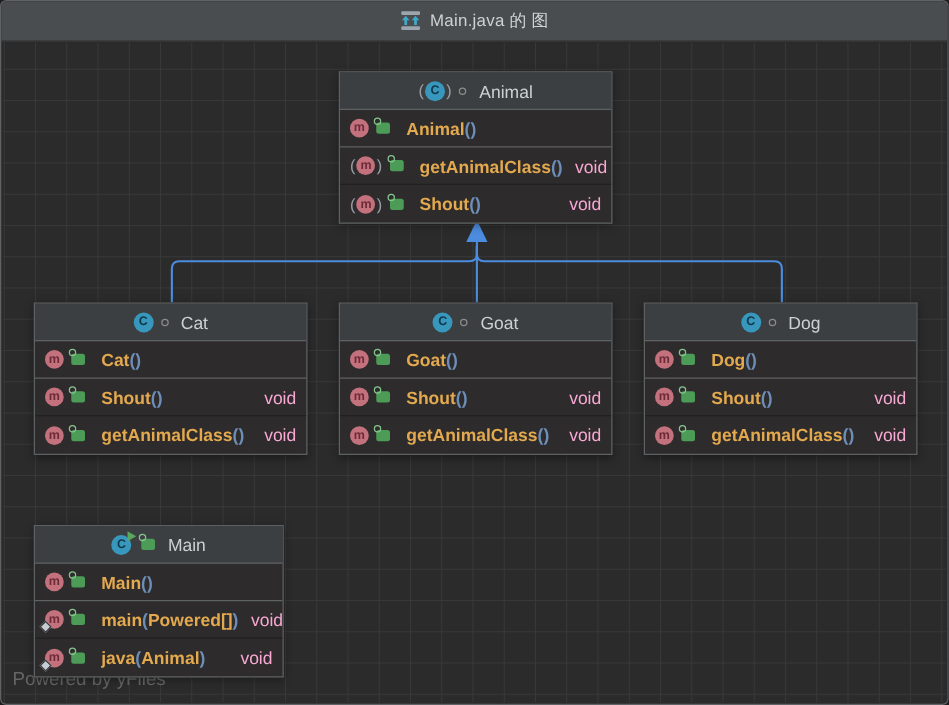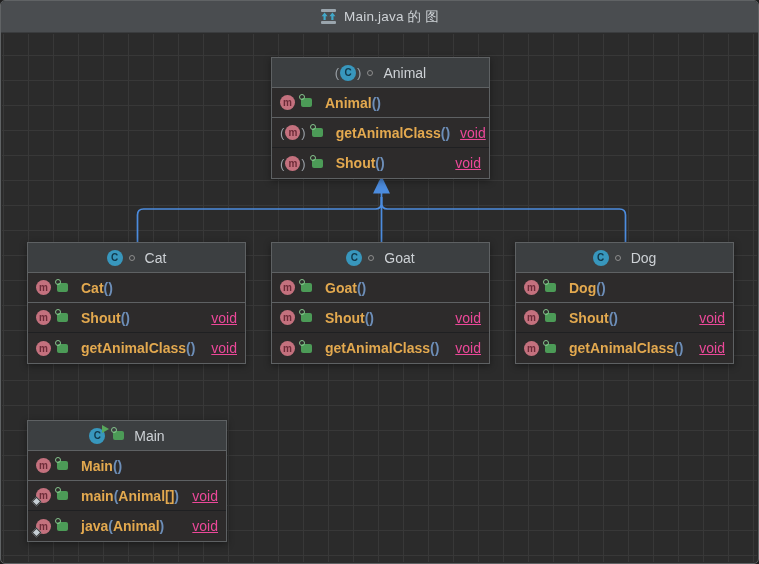--- a/index.html
+++ b/index.html
@@ -86,39 +86,40 @@
   .lock::before{
     content:""; position:absolute; left:-2px; top:-4px; width:4px; height:4px;
     border:1.5px solid #86C58E; border-radius:50%;
   }
   .hdr .lock{ margin-left:2px; }
 
   
   .sig{ margin-left:13px; white-space:nowrap;font-weight:bold; }
   .mname,.mparam{ color:#E3A94F; }
   .paren{ color:#6D8EB8; }
-  .ret{ margin-left:auto; color:#ec4899; padding-left:10px;text-decoration:underline; }
+  .ret{ margin-left:auto; color:#f9a8d4; padding-left:10px; }
 </style>
 </head>
 <body>
 
 <div class="window">
 
   <div class="titlebar">
     <svg width="17" height="17" viewBox="0 0 17 17">
       <rect x="1" y="1" width="15" height="3" rx="1" fill="#9AA5AD"></rect>
       <rect x="1" y="13" width="15" height="3" rx="1" fill="#9AA5AD"></rect>
       <path d="M4.6 4.6 L7.6 8.2 H5.7 V12 H3.5 V8.2 H1.6 Z" fill="#41A8C9"></path>
       <path d="M12.4 4.6 L15.4 8.2 H13.5 V12 H11.3 V8.2 H9.4 Z" fill="#41A8C9"></path>
     </svg>
     <span class="title">Main.java 的 图</span>
   </div>
 
   <div class="canvas">
 
+    <span class="watermark">Powered by yFiles</span>
 
     <svg class="edges">
       <g stroke="#4C8CDE" stroke-width="1.7" fill="none">
         <path d="M135.5 241 L135.5 214 Q135.5 208 141.5 208 L373.5 208 Q379.5 208 379.5 202 L379.5 196"></path>
         <path d="M623.5 241 L623.5 214 Q623.5 208 617.5 208 L385.5 208 Q379.5 208 379.5 202 L379.5 196"></path>
         <path d="M379.5 241 L379.5 192"></path>
       </g>
       <polygon points="379.5,175 371,192.5 388,192.5" fill="#4C8CDE"></polygon>
     </svg>
 
@@ -272,21 +273,21 @@
           </span>
         <span class="lock"></span>
         <span class="sig"><span class="mname">Main</span><span class="paren">(</span><span class="mparam"></span><span class="paren">)</span></span>
         <span class="ret"></span>
       </div>
       <div class="row subsep">
         <span class="mi-wrap static-mark">
             <span class="mi">m</span>
           </span>
         <span class="lock"></span>
-        <span class="sig"><span class="mname">main</span><span class="paren">(</span><span class="mparam">Animal[]</span><span class="paren">)</span></span>
+        <span class="sig"><span class="mname">main</span><span class="paren">(</span><span class="mparam">Powered[]</span><span class="paren">)</span></span>
         <span class="ret">void</span>
       </div>
       <div class="row">
         <span class="mi-wrap static-mark">
             <span class="mi">m</span>
           </span>
         <span class="lock"></span>
         <span class="sig"><span class="mname">java</span><span class="paren">(</span><span class="mparam">Animal</span><span class="paren">)</span></span>
         <span class="ret">void</span>
       </div>

